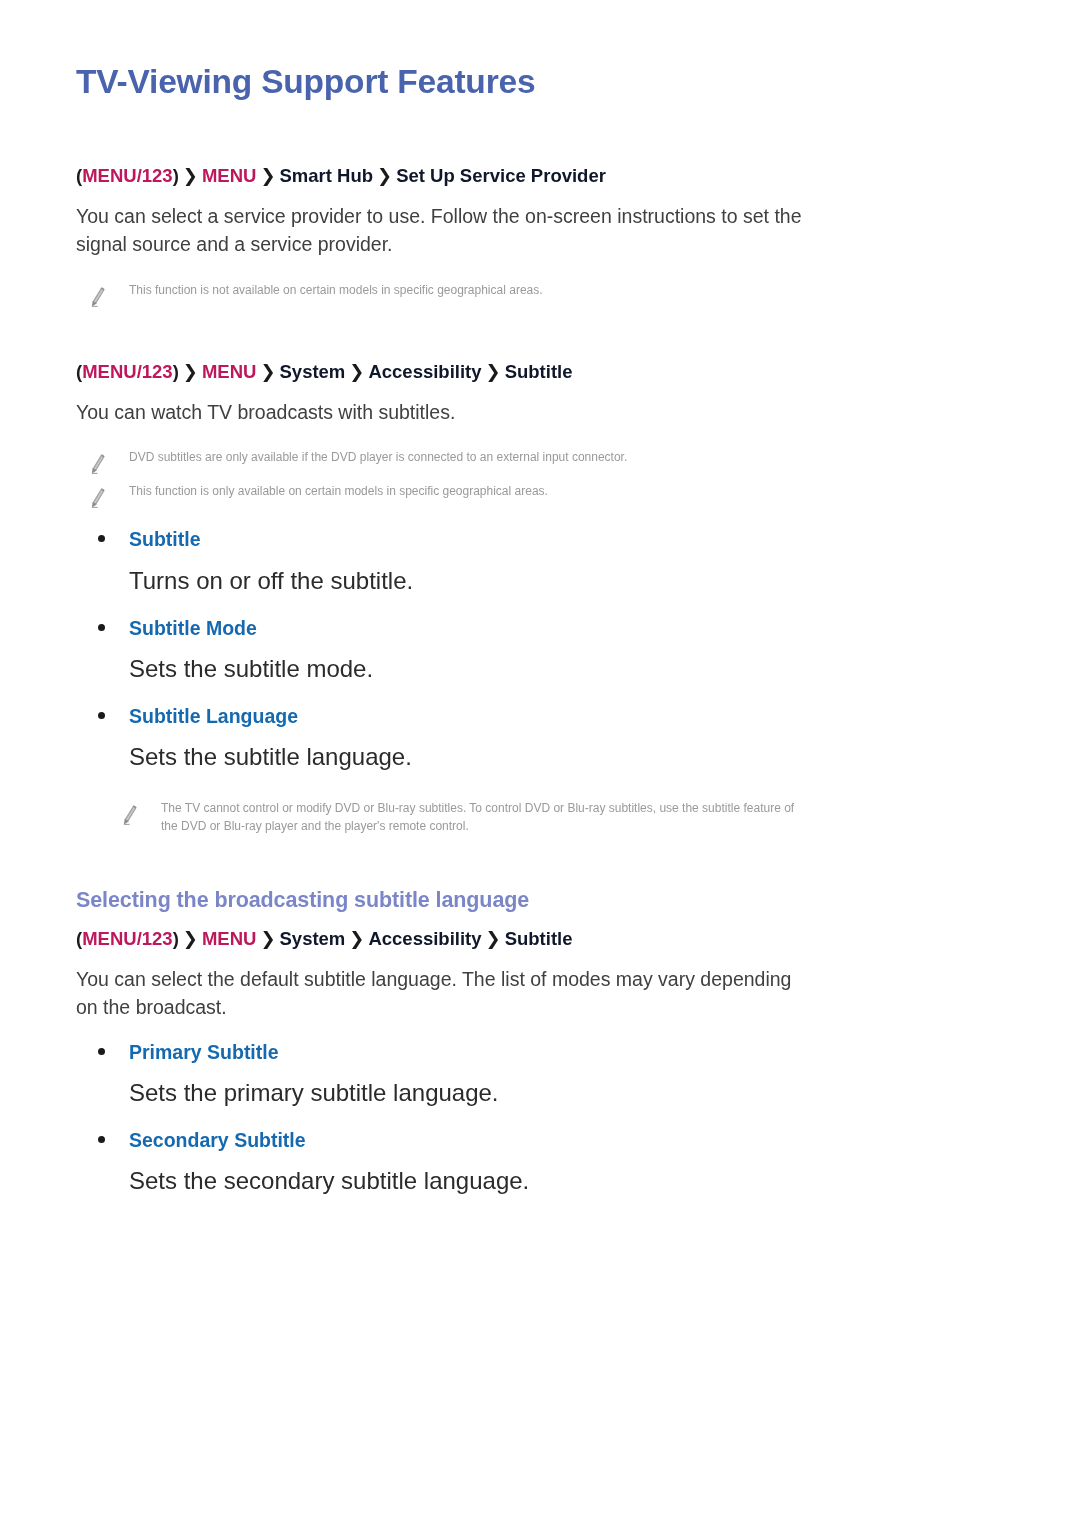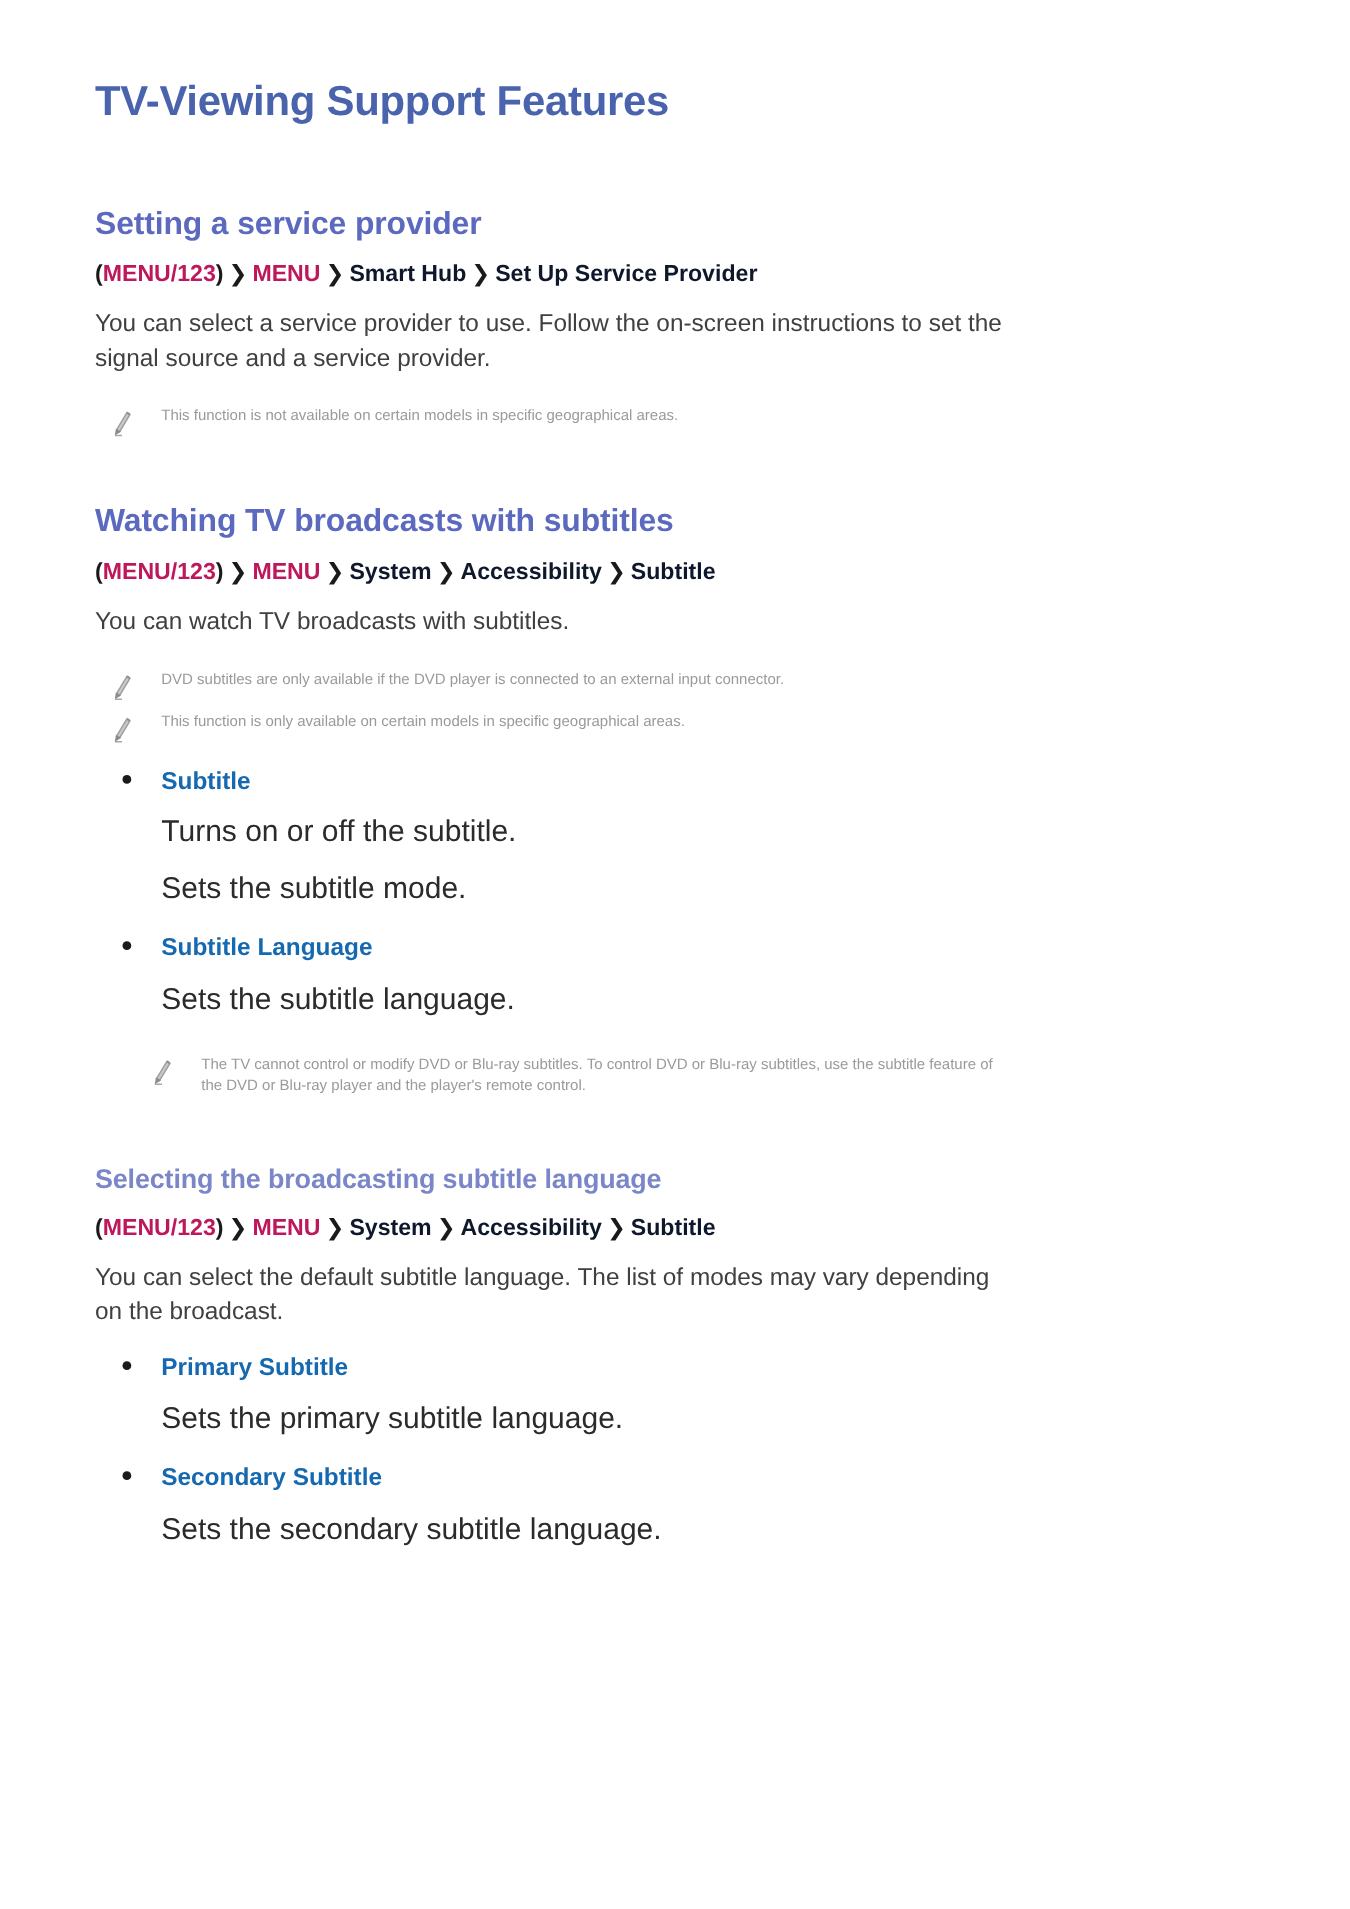--- a/index.html
+++ b/index.html
@@ -140,21 +140,20 @@
 </style>
 </head>
 <body>
 
 <div class="page">
 
   <h1 class="page-title">TV-Viewing Support Features</h1>
 
   <section>
 
-    <h2 class="h2">Setting a service provider</h2>
 
     <div class="menu-path">
       <span class="paren">(</span><span class="key">MENU/123</span><span class="paren">)</span><span class="chev">❯</span><span class="key">MENU</span><span class="chev">❯</span><span class="item">Smart Hub</span><span class="chev">❯</span><span class="item">Set Up Service Provider</span>
     </div>
 
     <p class="para">You can select a service provider to use. Follow the on-screen instructions to set the signal source and a service provider.</p>
 
     <div class="spacer-sm"></div>
 
     <div class="note">
@@ -168,21 +167,20 @@
       </svg>
       <div class="note-text">This function is not available on certain models in specific geographical areas.</div>
     </div>
 
   </section>
 
   <div class="spacer-lg"></div>
 
   <section>
 
-    <h2 class="h2">Watching TV broadcasts with subtitles</h2>
 
     <div class="menu-path">
       <span class="paren">(</span><span class="key">MENU/123</span><span class="paren">)</span><span class="chev">❯</span><span class="key">MENU</span><span class="chev">❯</span><span class="item">System</span><span class="chev">❯</span><span class="item">Accessibility</span><span class="chev">❯</span><span class="item">Subtitle</span>
     </div>
 
     <p class="para">You can watch TV broadcasts with subtitles.</p>
 
     <div class="spacer-sm"></div>
 
     <div class="note">
@@ -208,20 +206,24 @@
       </svg>
       <div class="note-text">This function is only available on certain models in specific geographical areas.</div>
     </div>
 
     <div class="bullet-row">
       <span class="bullet-dot"></span>
       <span class="bullet-label">Subtitle</span>
     </div>
     <div class="bullet-desc">Turns on or off the subtitle.</div>
 
+    <div class="bullet-row">
+      <span class="bullet-dot"></span>
+      <span class="bullet-label">Subtitle Mode</span>
+    </div>
     <div class="bullet-desc">Sets the subtitle mode.</div>
 
     <div class="bullet-row">
       <span class="bullet-dot"></span>
       <span class="bullet-label">Subtitle Language</span>
     </div>
     <div class="bullet-desc">Sets the subtitle language.</div>
 
     <div class="spacer-md"></div>
 

